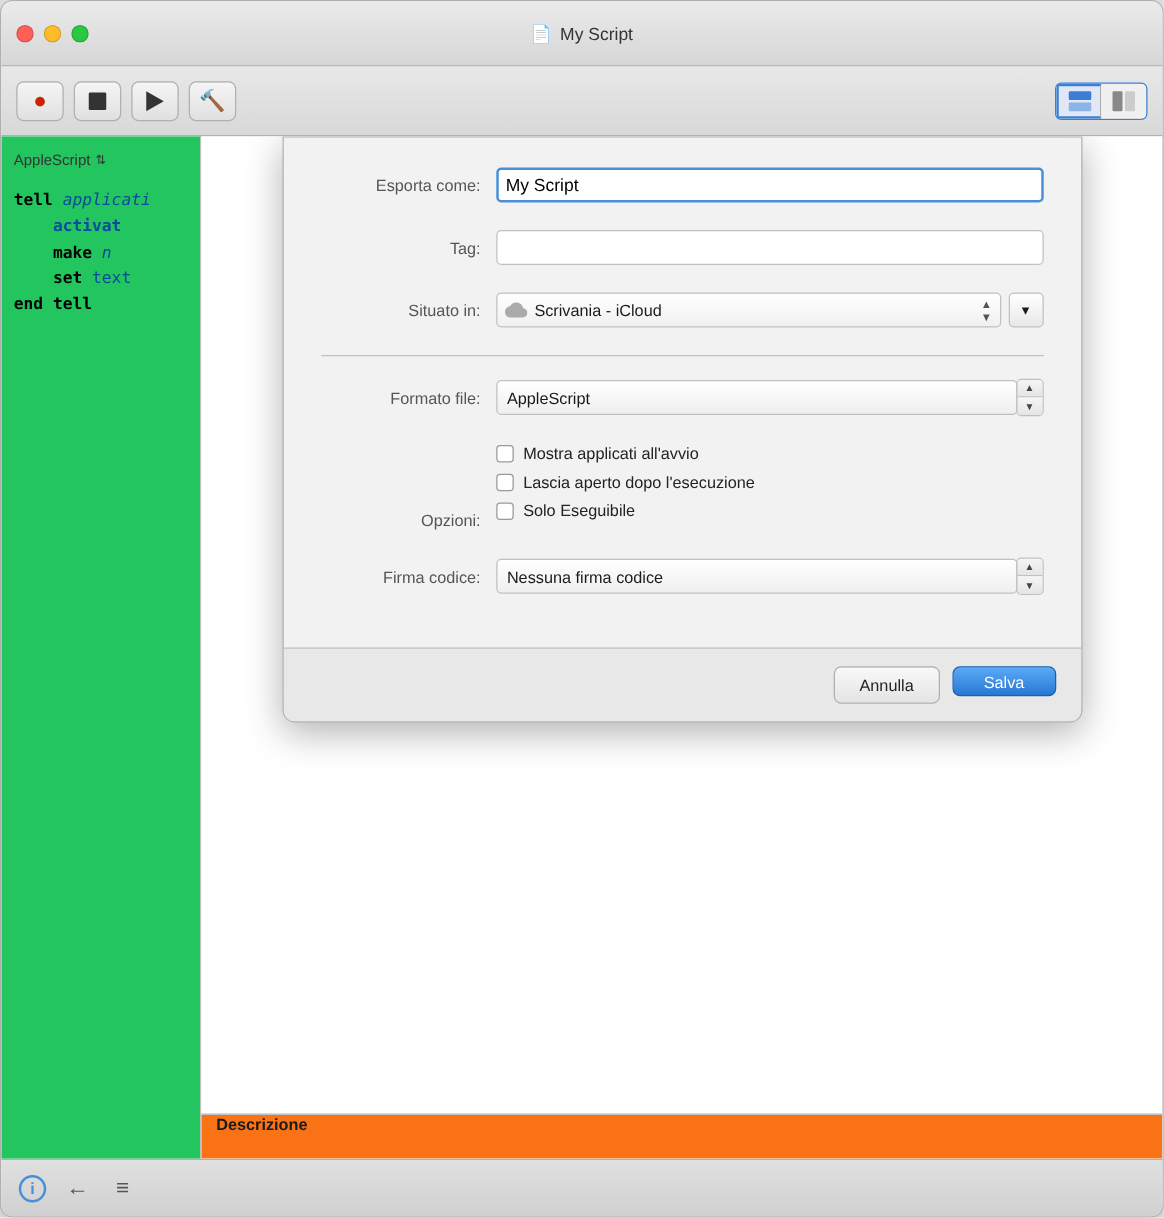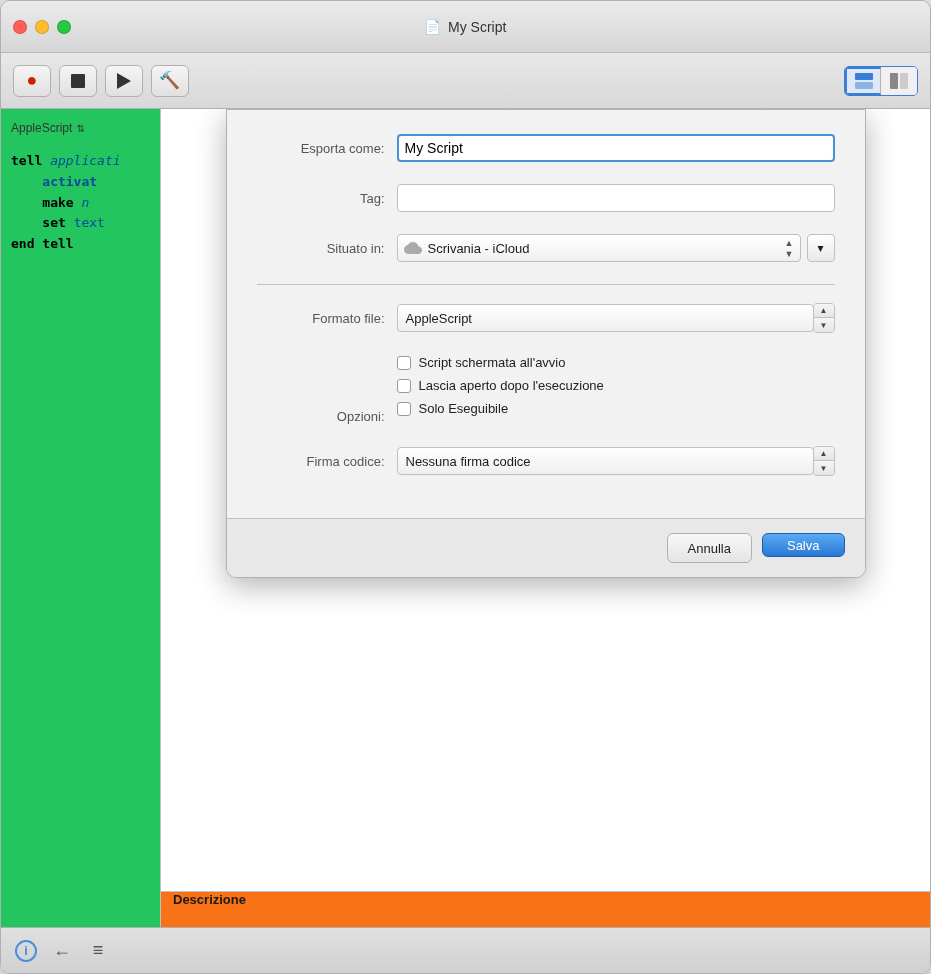--- a/index.html
+++ b/index.html
@@ -553,21 +553,21 @@
                   </div>
                 </div>
               </div>
             </div>
 
             <div class="form-row" style="align-items:flex-end;">
               <div class="form-label" style="padding-top:2px;">Opzioni:</div>
               <div class="form-field">
                 <div class="checkbox-row">
                   <div class="checkbox"></div>
-                  <span class="checkbox-label">Script schermata all'avvio</span>
+                  <span class="checkbox-label">Mostra applicati all'avvio</span>
                 </div>
                 <div class="checkbox-row">
                   <div class="checkbox"></div>
                   <span class="checkbox-label">Lascia aperto dopo l'esecuzione</span>
                 </div>
                 <div class="checkbox-row">
                   <div class="checkbox"></div>
                   <span class="checkbox-label">Solo Eseguibile</span>
                 </div>
               </div>

